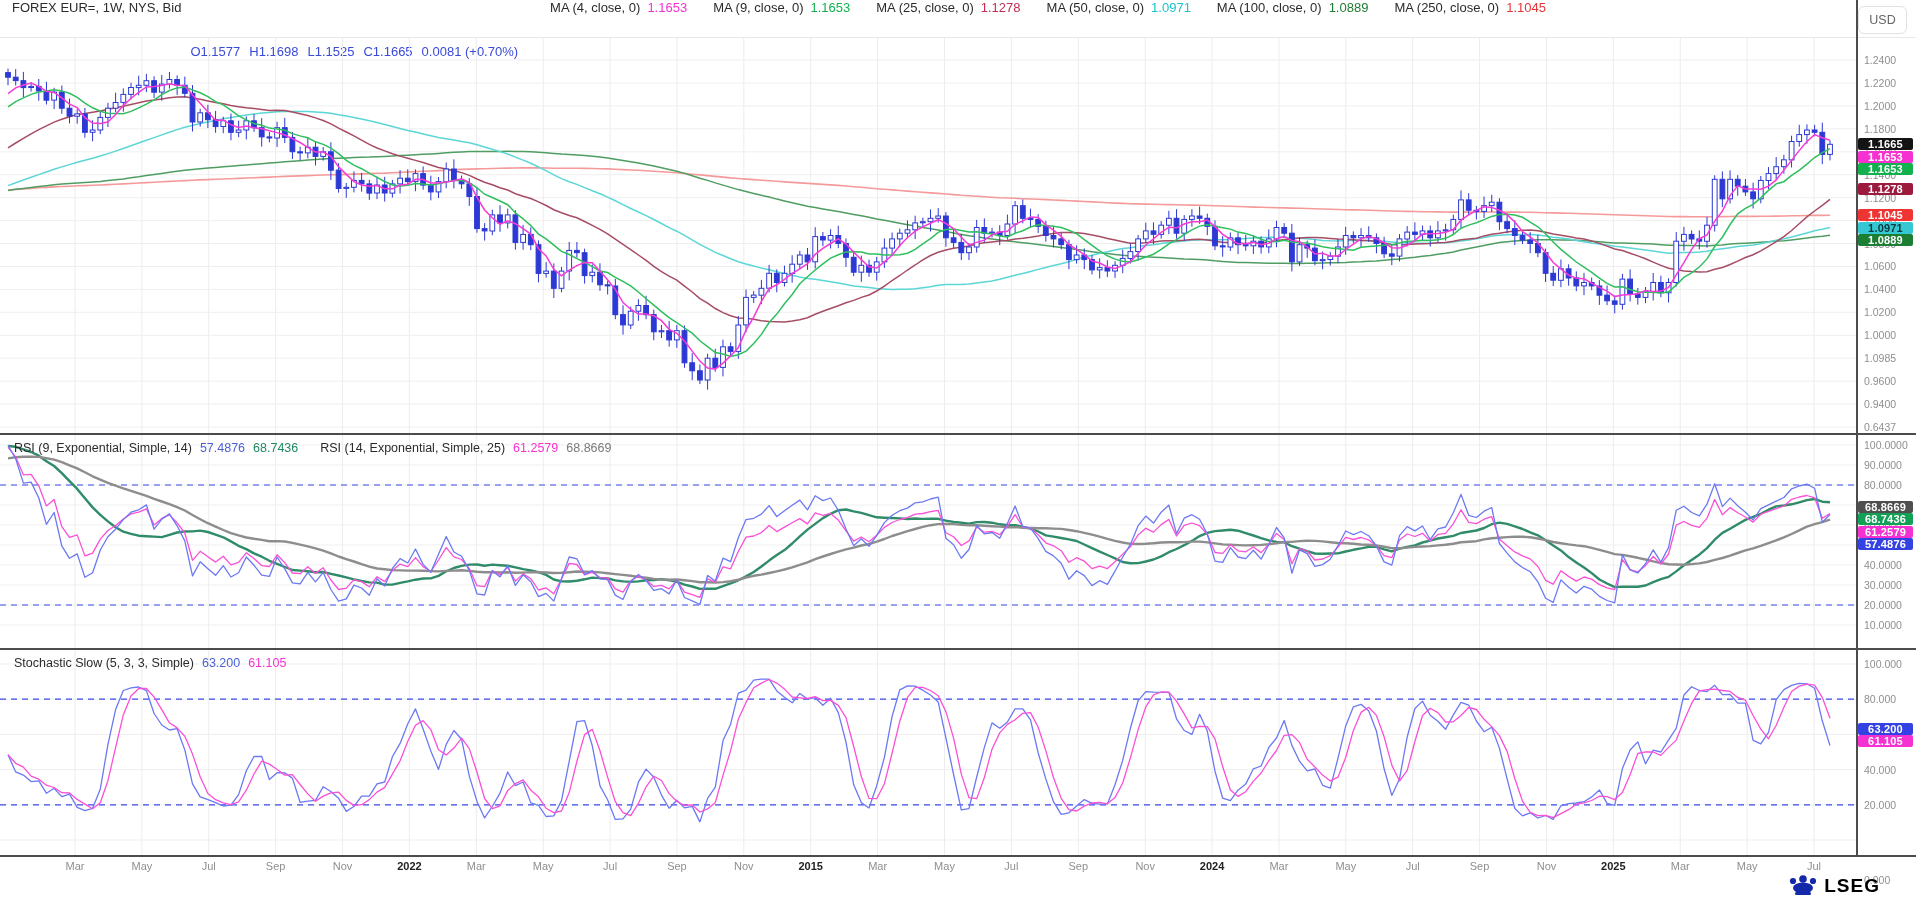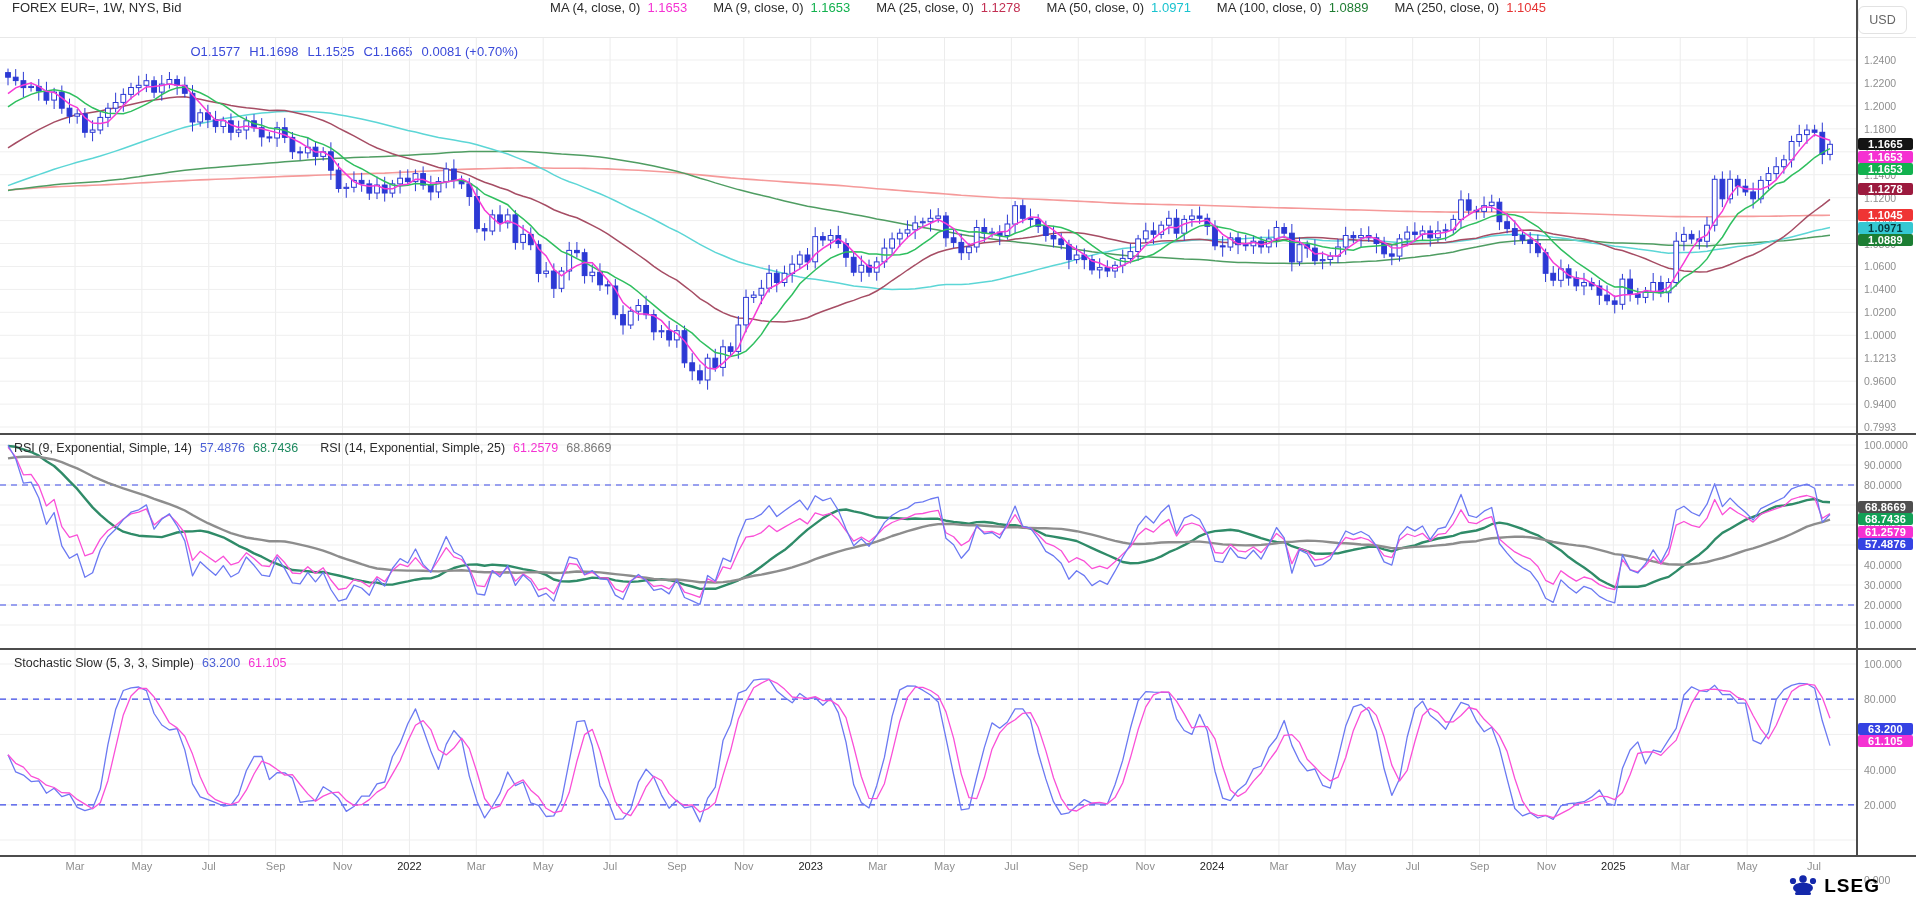--- a/index.html
+++ b/index.html
@@ -19,21 +19,21 @@
   .vline{position:absolute;top:0;left:1856px;width:2px;height:855px;background:#4c4c4c;}
   .legend{position:absolute;left:14px;font-size:12.5px;color:#2b2b2b;white-space:nowrap;z-index:5;}
   .legend span{margin-right:8px;}
   .axis-col{position:absolute;left:1858px;top:0;width:58px;height:855px;}
   .tick{position:absolute;left:6px;font-size:10.5px;color:#8f8f8f;}
   .tag{position:absolute;left:0;width:55px;height:12px;border-radius:2px;font-size:11px;
        font-weight:bold;text-align:center;line-height:12px;letter-spacing:0.2px;}
   .time-axis{position:absolute;left:0;top:857px;width:1856px;height:22px;background:#fff;}
   .tlabel{position:absolute;top:3px;width:44px;margin-left:-22px;text-align:center;
           font-size:11px;color:#8f8f8f;}
-  .tlabel.year{color:#222;font-weight:normal;}
+  .tlabel.year{color:#222;font-weight:bold;}
   .footer-logo{position:absolute;right:36px;top:874px;display:flex;align-items:center;gap:6px;}
   .footer-logo .word{color:#000000;font-weight:bold;font-size:19px;letter-spacing:1px;}
 </style>
 </head>
 <body>
 
 <div class="screen">
   <div class="header">
     <span>FOREX EUR=, 1W, NYS, Bid</span>
     <span class="blue">O1.1577</span>
@@ -673,24 +673,24 @@
       <div class="tick" style="top: 122.836px;">1.1800</div>
       <div class="tick" style="top: 145.775px;">1.1600</div>
       <div class="tick" style="top: 168.713px;">1.1400</div>
       <div class="tick" style="top: 191.652px;">1.1200</div>
       <div class="tick" style="top: 214.59px;">1.1000</div>
       <div class="tick" style="top: 237.528px;">1.0800</div>
       <div class="tick" style="top: 260.467px;">1.0600</div>
       <div class="tick" style="top: 283.405px;">1.0400</div>
       <div class="tick" style="top: 306.344px;">1.0200</div>
       <div class="tick" style="top: 329.282px;">1.0000</div>
-      <div class="tick" style="top: 352.221px;">1.1213</div>
+      <div class="tick" style="top: 352.221px;">1.0985</div>
       <div class="tick" style="top: 375.159px;">0.9600</div>
       <div class="tick" style="top: 398.098px;">0.9400</div>
-      <div class="tick" style="top: 421.036px;">0.7993</div>
+      <div class="tick" style="top: 421.036px;">0.6437</div>
       <div class="tag" style="top: 138.32px; background: rgb(20, 20, 20); color: rgb(255, 255, 255);">1.1665</div>
       <div class="tag" style="top: 150.52px; background: rgb(245, 49, 210); color: rgb(255, 255, 255);">1.1653</div>
       <div class="tag" style="top: 162.72px; background: rgb(18, 177, 78); color: rgb(255, 255, 255);">1.1653</div>
       <div class="tag" style="top: 182.706px; background: rgb(156, 26, 62); color: rgb(255, 255, 255);">1.1278</div>
       <div class="tag" style="top: 209.429px; background: rgb(239, 52, 52); color: rgb(255, 255, 255);">1.1045</div>
       <div class="tag" style="top: 221.629px; background: rgb(53, 200, 210); color: rgb(6, 57, 61);">1.0971</div>
       <div class="tag" style="top: 233.829px; background: rgb(28, 126, 51); color: rgb(255, 255, 255);">1.0889</div>
       <div class="tick" style="top: 439px;">100.0000</div>
       <div class="tick" style="top: 459px;">90.0000</div>
       <div class="tick" style="top: 479px;">80.0000</div>
@@ -719,21 +719,21 @@
       <div class="tlabel" style="left: 141.885px;">May</div>
       <div class="tlabel" style="left: 208.77px;">Jul</div>
       <div class="tlabel" style="left: 275.655px;">Sep</div>
       <div class="tlabel" style="left: 342.54px;">Nov</div>
       <div class="tlabel year" style="left: 409.425px;">2022</div>
       <div class="tlabel" style="left: 476.31px;">Mar</div>
       <div class="tlabel" style="left: 543.195px;">May</div>
       <div class="tlabel" style="left: 610.08px;">Jul</div>
       <div class="tlabel" style="left: 676.965px;">Sep</div>
       <div class="tlabel" style="left: 743.85px;">Nov</div>
-      <div class="tlabel year" style="left: 810.735px;">2023</div>
+      <div class="tlabel year" style="left: 810.735px;">2015</div>
       <div class="tlabel" style="left: 877.62px;">Mar</div>
       <div class="tlabel" style="left: 944.505px;">May</div>
       <div class="tlabel" style="left: 1011.39px;">Jul</div>
       <div class="tlabel" style="left: 1078.28px;">Sep</div>
       <div class="tlabel" style="left: 1145.16px;">Nov</div>
       <div class="tlabel year" style="left: 1212.05px;">2024</div>
       <div class="tlabel" style="left: 1278.93px;">Mar</div>
       <div class="tlabel" style="left: 1345.82px;">May</div>
       <div class="tlabel" style="left: 1412.7px;">Jul</div>
       <div class="tlabel" style="left: 1479.59px;">Sep</div>

